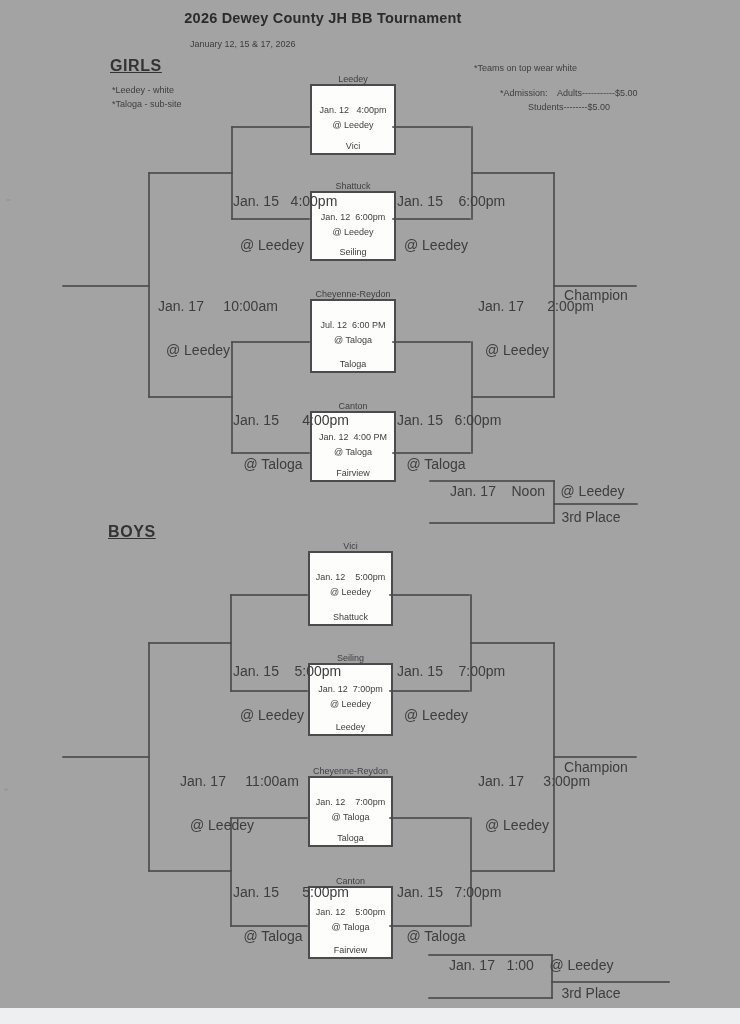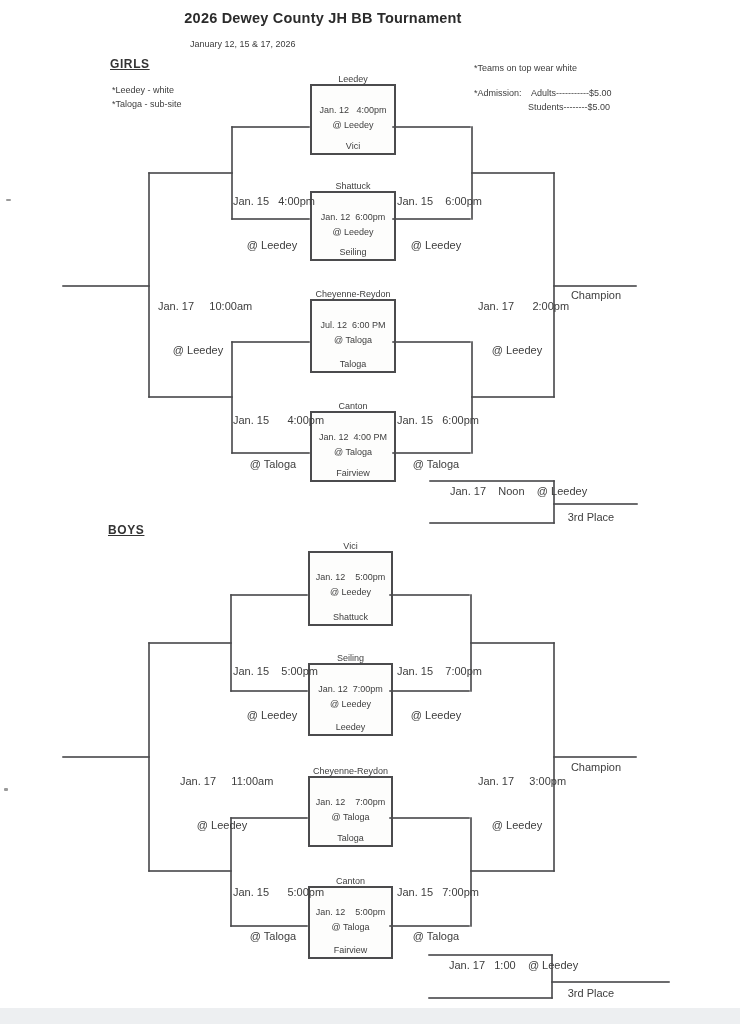--- a/index.html
+++ b/index.html
@@ -1,64 +1,64 @@
 <!DOCTYPE html>
 <html><head>
 <meta charset="utf-8">
 <style>
   html,body{margin:0;padding:0;background:#e8e8e8;}
   .page{
     position:relative; width:740px; height:1024px; overflow:hidden;
-    background:#ffffff;
+    background:#a3a3a3;
     font-family:"Liberation Sans", sans-serif;
     color:#3e3e3e;
   }
   .t{position:absolute; font-size:9px; line-height:12px; white-space:pre;}
   .title{
     position:absolute; left:0; top:10px; width:646px; text-align:center;
     font-size:14.5px; font-weight:bold; color:#2b2b2b; letter-spacing:.2px;
   }
   .dateline{position:absolute; left:190px; top:39px; font-size:9px; color:#3c3c3c; white-space:pre;}
   .seclabel{
-    position:absolute; font-size:12px; font-weight:bold; color:#333;
+    position:absolute; font-size:16px; font-weight:bold; color:#333;
     text-decoration:underline; letter-spacing:.6px;
   }
   
   .hl{position:absolute; height:2px; background:rgba(75,75,77,.82); border-radius:1px;}
   .vl{position:absolute; width:2px;  background:rgba(75,75,77,.82); border-radius:1px;}
   
   .gamebox{position:absolute; border:2px solid #4b4b4d; background:#fdfdfc;}
   .gb-top{position:absolute; bottom:100%; left:-30px; right:-30px; margin-bottom:2px;
           text-align:center; font-size:9px; white-space:pre;}
   .gb-when{position:absolute; top:19px; left:-12px; right:-12px; text-align:center;
            font-size:9px; white-space:pre;}
   .gb-where{position:absolute; top:34px; left:-12px; right:-12px; text-align:center;
            font-size:9px; white-space:pre;}
   .gb-bot{position:absolute; bottom:2px; left:-12px; right:-12px; text-align:center;
            font-size:9px; white-space:pre;}
   
-  .lbl{position:absolute; text-align:center; font-size:11px; line-height:14.5px;
+  .lbl{position:absolute; text-align:center; font-size:14px; line-height:14.5px;
        white-space:pre; color:#3d3d3d;}
   .lbl.left{text-align:left;margin-left:17px;}
   .bottomband{position:absolute; left:0; top:1008px; width:740px; height:16px; background:#edeff1;}
   .artifact{position:absolute; background:#9a9a9a; border-radius:1px;}
 </style>
 </head>
 <body>
 
 <div class="page">
 
   <div class="title">2026 Dewey County JH BB Tournament</div>
   <div class="dateline">January 12, 15 &amp; 17, 2026</div>
 
   <div class="seclabel" style="left:110px; top:57px;">GIRLS</div>
   <div class="t" style="left:112px; top:84px;">*Leedey - white</div>
   <div class="t" style="left:112px; top:98px;">*Taloga - sub-site</div>
   <div class="t" style="left:474px; top:62px;">*Teams on top wear white</div>
-  <div class="t" style="left:474px; top:87px;">*Admission:    Adults-----------$5.00</div>
+  <div class="t" style="left:500px; top:87px;">*Admission:    Adults-----------$5.00</div>
   <div class="t" style="left:528px; top:101px;">Students--------$5.00</div>
 
   <div class="gamebox" style="left:310px; top:84px;  width:82px; height:67px;">
     <div class="gb-top">Leedey</div>
     <div class="gb-when">Jan. 12   4:00pm</div>
     <div class="gb-where">@ Leedey</div>
     <div class="gb-bot">Vici</div>
   </div>
   <div class="gamebox" style="left:310px; top:191px; width:82px; height:66px;">
     <div class="gb-top">Shattuck</div>

